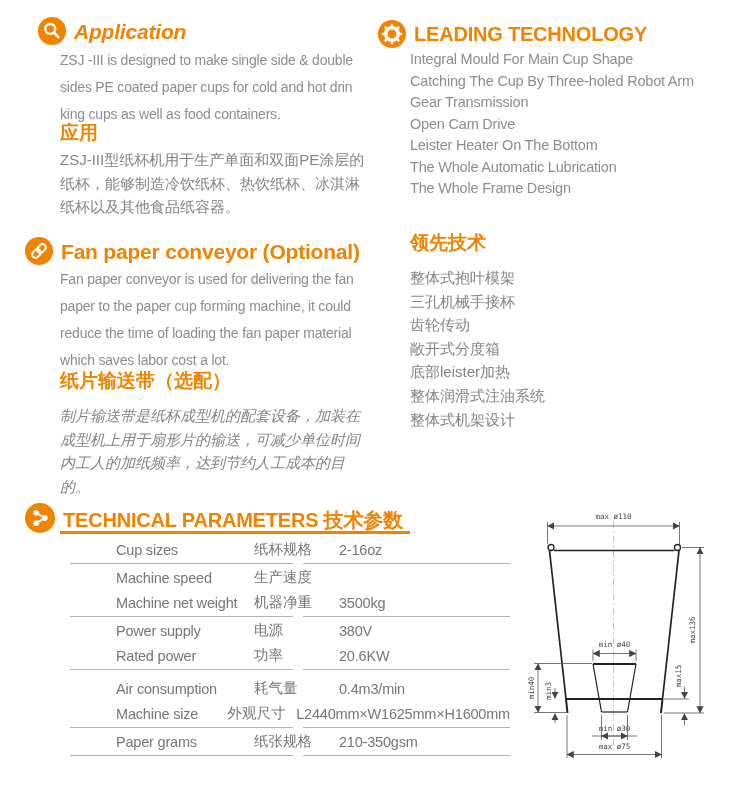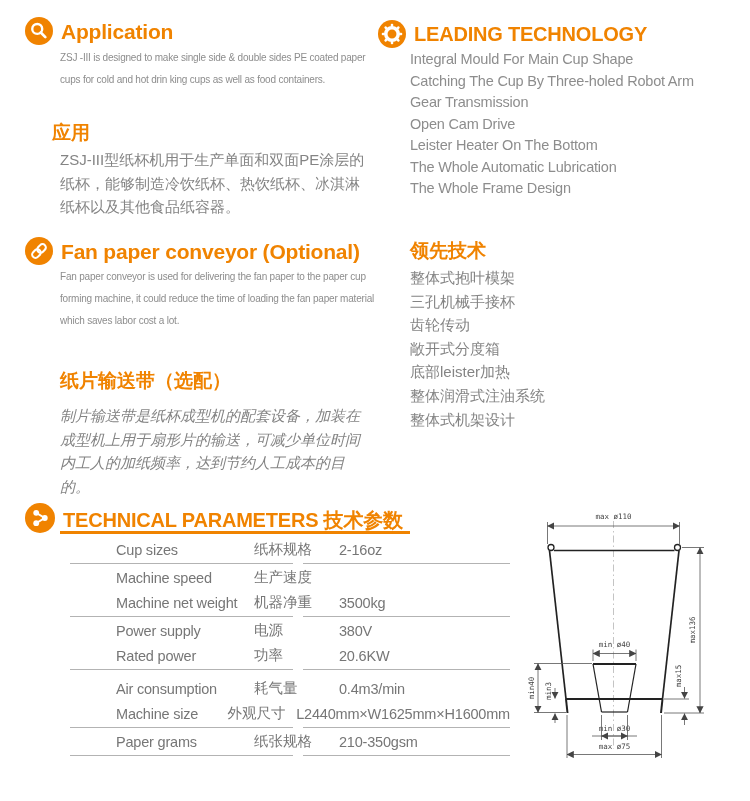--- a/index.html
+++ b/index.html
@@ -4,21 +4,21 @@
 <style>
   * { margin:0; padding:0; box-sizing:border-box; }
   body { background:#fff; font-family:"Liberation Sans", sans-serif; }
   #page { position:relative; width:750px; height:801px; background:#ffffff; overflow:hidden; }
 
   .abs { position:absolute; }
   .sec-head { display:flex; align-items:flex-start; gap:8px; }
   .sec-title { color:#F08300; font-weight:bold; font-size:21px; letter-spacing:-0.2px; padding-top:3px; }
   .sec-title.caps { font-size:20px; }
   .cn-title { color:#F08300; font-weight:bold; font-size:19px; }
-  .body-en { font-size:10px; line-height:22px; color:#8d8d8d; letter-spacing:-0.2px; }
+  .body-en { font-size:14px; line-height:27px; color:#8d8d8d; letter-spacing:-0.2px; }
   .body-cn { font-size:15px; line-height:23.5px; color:#848484; }
   .list-en div { font-size:14.5px; line-height:21.5px; color:#8d8d8d; letter-spacing:-0.2px; }
   .list-cn div { font-size:15px; line-height:23.6px; color:#848484; }
 
   .icon-circle { width:28px; height:28px; flex:0 0 28px; }
   .icon-circle-lg { width:30px; height:30px; flex:0 0 30px; }
 
   #param-rule { left:60px; top:531px; width:350px; height:3px; background:#F08300; }
 
   #param-table { left:70px; top:537px; width:440px; }
@@ -34,31 +34,31 @@
   #cup-svg { left:530px; top:505px; overflow:visible; }
   .dl { stroke:#555; stroke-width:0.8; fill:none; }
   .ol { stroke:#222; fill:none; }
   .dim-label { font-family:"DejaVu Sans Mono", monospace; font-size:7.5px; fill:#444; }
 </style>
 </head>
 <body>
 
 <div id="page">
 
-  <div class="abs sec-head" style="left:25px; top:17px; width:345px;">
+  <div class="abs sec-head" style="left:38px; top:17px; width:345px;font-style:italic;">
     <svg class="icon-circle" viewBox="0 0 27 27">
       <circle cx="13.5" cy="13.5" r="13.5" fill="#F08300"></circle>
       <circle cx="11.8" cy="11.5" r="4.8" fill="none" stroke="#fff" stroke-width="2.3"></circle>
       <line x1="15.2" y1="15" x2="19.6" y2="19.4" stroke="#fff" stroke-width="2.6" stroke-linecap="round"></line>
     </svg>
     <div class="sec-title">Application</div>
   </div>
   <div class="abs body-en" style="left:60px; top:47px; width:315px;">ZSJ -III is designed to make single side &amp; double sides PE coated paper cups for cold and hot drin king cups as well as food containers.</div>
 
-  <div class="abs cn-title" style="left:52px; top:120px;">应用</div>
+  <div class="abs cn-title" style="left:60px; top:120px;">应用</div>
   <div class="abs body-cn" style="left:60px; top:148px; width:312px;">ZSJ-III型纸杯机用于生产单面和双面PE涂层的纸杯，能够制造冷饮纸杯、热饮纸杯、冰淇淋纸杯以及其他食品纸容器。</div>
 
   <div class="abs sec-head" style="left:25px; top:237px; width:350px;">
     <svg class="icon-circle" viewBox="0 0 27 27">
       <circle cx="13.5" cy="13.5" r="13.5" fill="#F08300"></circle>
       <g transform="rotate(-45 13.5 13.5)" stroke="#fff" stroke-width="2" fill="none">
         <rect x="5.5" y="10.3" width="9" height="6.4" rx="3.2"></rect>
         <rect x="12.5" y="10.3" width="9" height="6.4" rx="3.2"></rect>
       </g>
     </svg>
@@ -89,21 +89,21 @@
   <div class="abs list-en" style="left:410px; top:49px; width:330px;">
     <div>Integral Mould For Main Cup Shape</div>
     <div>Catching The Cup By Three-holed Robot Arm</div>
     <div>Gear Transmission</div>
     <div>Open Cam Drive</div>
     <div>Leister Heater On The Bottom</div>
     <div>The Whole Automatic Lubrication</div>
     <div>The Whole Frame Design</div>
   </div>
 
-  <div class="abs cn-title" style="left:410px; top:238px;">领先技术</div>
+  <div class="abs cn-title" style="left:410px; top:230px;">领先技术</div>
   <div class="abs list-cn" style="left:410px; top:266px; width:330px;">
     <div>整体式抱叶模架</div>
     <div>三孔机械手接杯</div>
     <div>齿轮传动</div>
     <div>敞开式分度箱</div>
     <div>底部leister加热</div>
     <div>整体润滑式注油系统</div>
     <div>整体式机架设计</div>
   </div>
 

